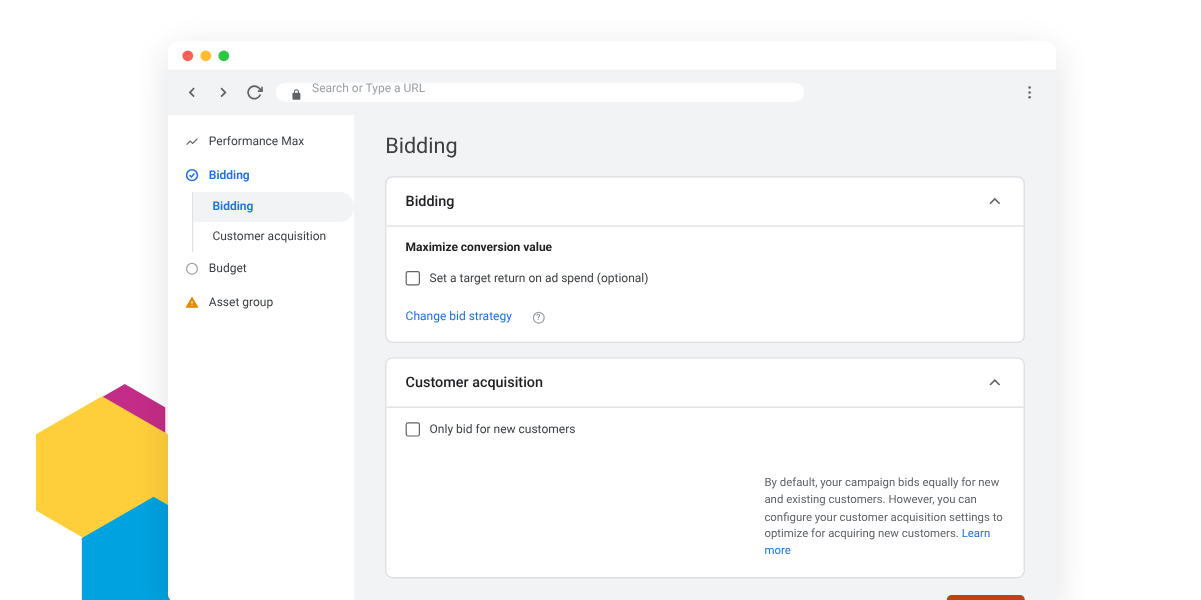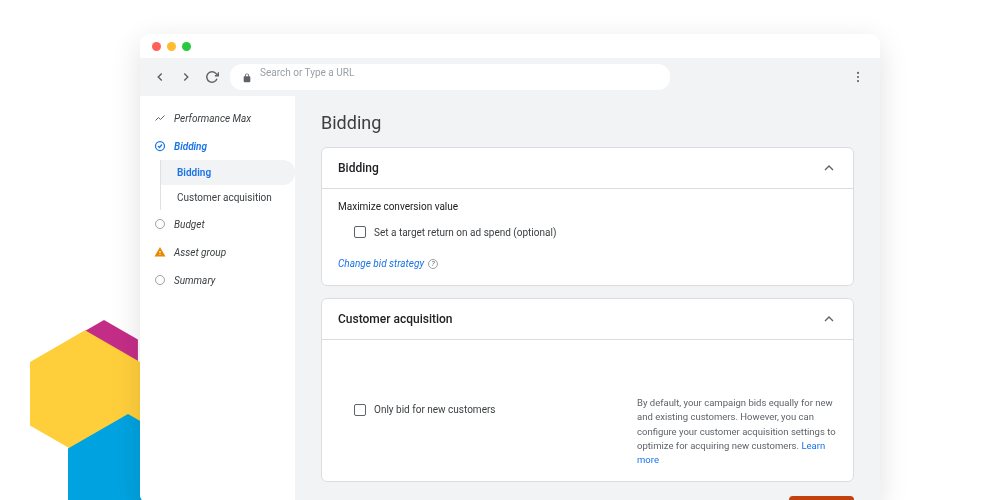--- a/index.html
+++ b/index.html
@@ -16,58 +16,58 @@
     
     .title-bar { height: 24px; background: #fff; display: flex; align-items: center; padding: 0 12px; gap: 6px; }
     .traffic-light { width: 9px; height: 9px; border-radius: 50%; }
     .tl-red { background: #ff5f57; }
     .tl-yellow { background: #febc2e; }
     .tl-green { background: #28c840; }
     
     
     .url-row { height: 38px; background: #f1f3f4; display: flex; align-items: center; padding: 0 12px; gap: 10px; }
     .nav-btn { width: 16px; height: 16px; display: flex; align-items: center; justify-content: center; color: #5f6368; cursor: pointer; }
-    .url-input-wrap { flex: 1; max-width: 440px; height: 26px; background: #fff; border-radius: 12px; display: flex; align-items: flex-end; padding: 12px 12px; gap: 8px; }
+    .url-input-wrap { flex: 1; max-width: 440px; height: 16px; background: #fff; border-radius: 12px; display: flex; align-items: flex-start; padding: 0 12px; gap: 8px; }
     .lock-icon { width: 10px; height: 10px; color: #5f6368; }
     .url-input { border: none; outline: none; font-size: 10px; color: #5f6368; flex: 1; background: transparent; }
     .url-input::placeholder { color: #9aa0a6; }
     .more-menu { margin-left: auto; width: 20px; height: 20px; display: flex; align-items: center; justify-content: center; color: #5f6368; cursor: pointer; }
     
     
     .app-body { display: flex; height: calc(100% - 62px); background: #f1f3f4; }
     
     
     .sidebar { width: 155px; background: #fff; padding: 8px 0; font-size: 10px; }
-    .nav-item { display: flex; align-items: center; gap: 8px; padding: 8px 14px; cursor: pointer; color: #3c4043; font-style: italic; }
+    .nav-item { display: flex; align-items: center; gap: 8px; padding: 8px 14px; cursor: pointer; color: #3c4043; }
     .nav-item .icon-slot { width: 12px; height: 12px; display: flex; align-items: center; justify-content: center; }
     .nav-item.active { color: #1a73e8; font-weight: 600; }
     .nav-item.active .icon-slot { color: #1a73e8; }
     .sub-nav { border-left: 1px solid #e0e0e0; margin-left: 20px; }
     .sub-item { padding: 7px 16px; cursor: pointer; color: #3c4043; font-size: 10px; }
     .sub-item.active { color: #1a73e8; font-weight: 600; background: #f1f3f4; border-radius: 0 12px 12px 0; }
     .warn-icon { color: #ea8600; }
     .circle-icon { width: 10px; height: 10px; border: 1.2px solid #9aa0a6; border-radius: 50%; }
     
     
     .main { flex: 1; padding: 16px 26px; overflow-y: auto; }
     .page-title { font-size: 18px; color: #3c4043; font-weight: 400; margin-bottom: 14px; }
     
     .card { background: #fff; border: 1px solid #dadce0; border-radius: 6px; margin-bottom: 12px; }
     .card-head { display: flex; align-items: center; justify-content: space-between; padding: 12px 16px; border-bottom: 1px solid #dadce0; cursor: pointer; }
     .card-title { font-size: 12px; color: #202124; font-weight: 500; }
     .chev { color: #5f6368; display:flex; }
     .card-body { padding: 12px 16px 14px; }
     
-    .strategy-label { font-size: 10px; color: #202124; margin-bottom: 14px; }
-    .check-row { display: flex; align-items: center; gap: 8px; font-size: 10px; color: #3c4043; margin-bottom: 14px; margin-left: 16px; }
+    .strategy-label { font-size: 10px; color: #202124; margin-bottom: 14px; font-weight: bold; }
+    .check-row { display: flex; align-items: center; gap: 8px; font-size: 10px; color: #3c4043; margin-bottom: 14px; }
     .checkbox { width: 12px; height: 12px; border: 1.5px solid #5f6368; border-radius: 2px; }
-    .link { color: #1a73e8; font-size: 10px; display: inline-flex; align-items: flex-end; gap: 4px; cursor: pointer; font-style: italic; }
+    .link { color: #1a73e8; font-size: 10px; display: inline-flex; align-items: flex-end; gap: 17px; cursor: pointer; }
     .help-circle { width: 10px; height: 10px; border: 1px solid #9aa0a6; border-radius: 50%; font-size: 7px; color: #5f6368; display: inline-flex; align-items: center; justify-content: center; }
     
-    .ca-body { display: flex; gap: 8px; align-items: center; }
+    .ca-body { display: flex; gap: 8px; }
     .ca-left { flex: 1; }
     .hint-text { font-size: 9px; color: #5f6368; margin-left: 20px; margin-top: 5px; }
     .ca-right { width: 200px; font-size: 9.5px; color: #5f6368; line-height: 1.5; margin-top: 44px; }
     .learn-more { color: #1a73e8; cursor: pointer; }
     
     .footer-row { display: flex; justify-content: flex-end; margin-top: 14px; padding-bottom: 8px; }
     .next-btn { background: #c2410c; color: #fff; border: none; border-radius: 4px; padding: 7px 16px; font-size: 16px; font-weight: 500; cursor: pointer; text-decoration: underline; }
   </style>
 </head>
 <body>
@@ -162,26 +162,20 @@
           </span>
         <span>Budget</span>
       </div>
       <div class="nav-item">
         <span class="icon-slot warn-icon">
           <svg width="12" height="12" viewBox="0 0 24 24" fill="#ea8600">
               <path d="M1 21h22L12 2 1 21zm12-3h-2v-2h2v2zm0-4h-2v-4h2v4z"></path>
             </svg>
         </span>
         <span>Asset group</span>
-      </div>
-      <div class="nav-item">
-        <span class="icon-slot">
-            <span class="circle-icon"></span>
-          </span>
-        <span>Summary</span>
       </div>
     </div>
 
     <div class="main">
       <h1 class="page-title">Bidding</h1>
 
       <div class="card">
         <div class="card-head">
           <span class="card-title">Bidding</span>
           <span class="chev">

